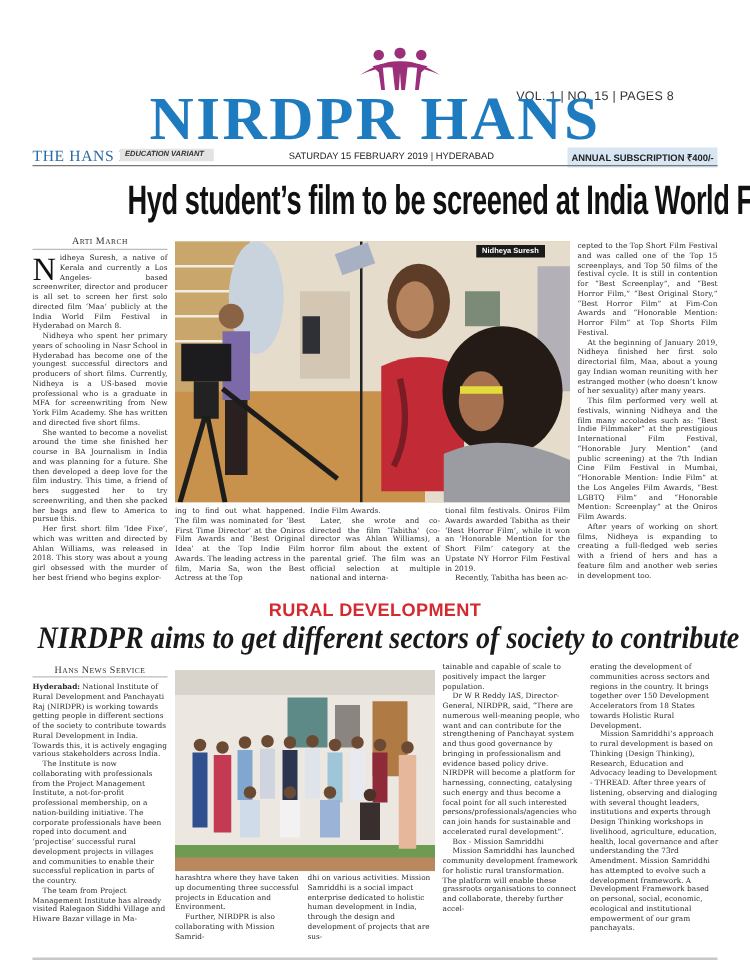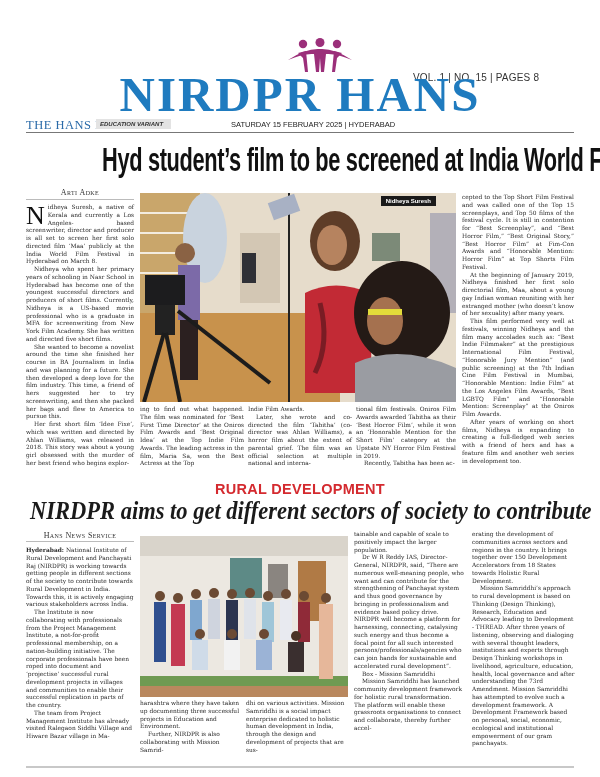--- a/index.html
+++ b/index.html
@@ -105,29 +105,30 @@
       <path d="M12 15 L20 13 L22 34 L19 34 L17 20 Z"></path>
       <path d="M56 15 L48 13 L46 34 L49 34 L51 20 Z"></path>
     </g>
   </svg>
   <div class="issue-info">VOL. 1 | NO. 15 | PAGES 8</div>
   <div class="masthead-title">NIRDPR HANS</div>
 
   <div class="subbar">
     <div class="hans-india">THE HANS INDIA</div>
     <div class="edition-variant">EDUCATION VARIANT</div>
-    <div class="dateline">SATURDAY 15 FEBRUARY 2025 | HYDERABAD</div>
+    <div class="dateline">SATURDAY 15 FEBRUARY 2019 | HYDERABAD</div>
+    <div class="subscription">ANNUAL SUBSCRIPTION ₹400/-</div>
     <div class="subbar-rule"></div>
   </div>
 </header>
 
 <article>
   <h1 class="headline1">Hyd student’s film to be screened at India World Festival</h1>
 
-  <div class="byline" style="left:26px; top:188px; width:108px;">Arti Adke</div>
+  <div class="byline" style="left:26px; top:188px; width:108px;">Arti March</div>
   <div class="byline-rule" style="left:26px; top:199px; width:108px;"></div>
 
   <div class="col" style="left:26px; top:204px; width:108px;">
     <p class="noindent"><span class="dropcap">N</span><span>idheya Suresh, a native of Kerala and currently a Los Angeles- based screenwriter, director and producer is all set to screen her first solo directed film ‘Maa’ publicly at the India World Film Festival in Hyderabad on March 8.</span></p>
     <p>Nidheya who spent her primary years of schooling in Nasr School in Hyderabad has become one of the youngest successful directors and producers of short films. Currently, Nidheya is a US-based movie professional who is a graduate in MFA for screenwriting from New York Film Academy. She has written and directed five short films.</p>
     <p>She wanted to become a novelist around the time she finished her course in BA Journalism in India and was planning for a future. She then developed a deep love for the film industry. This time, a friend of hers suggested her to try screenwriting, and then she packed her bags and flew to America to pursue this.</p>
     <p>Her first short film ‘Idee Fixe’, which was written and directed by Ahlan Williams, was released in 2018. This story was about a young girl obsessed with the murder of her best friend who begins explor-</p>
   </div>
 
   <div class="photo1">

